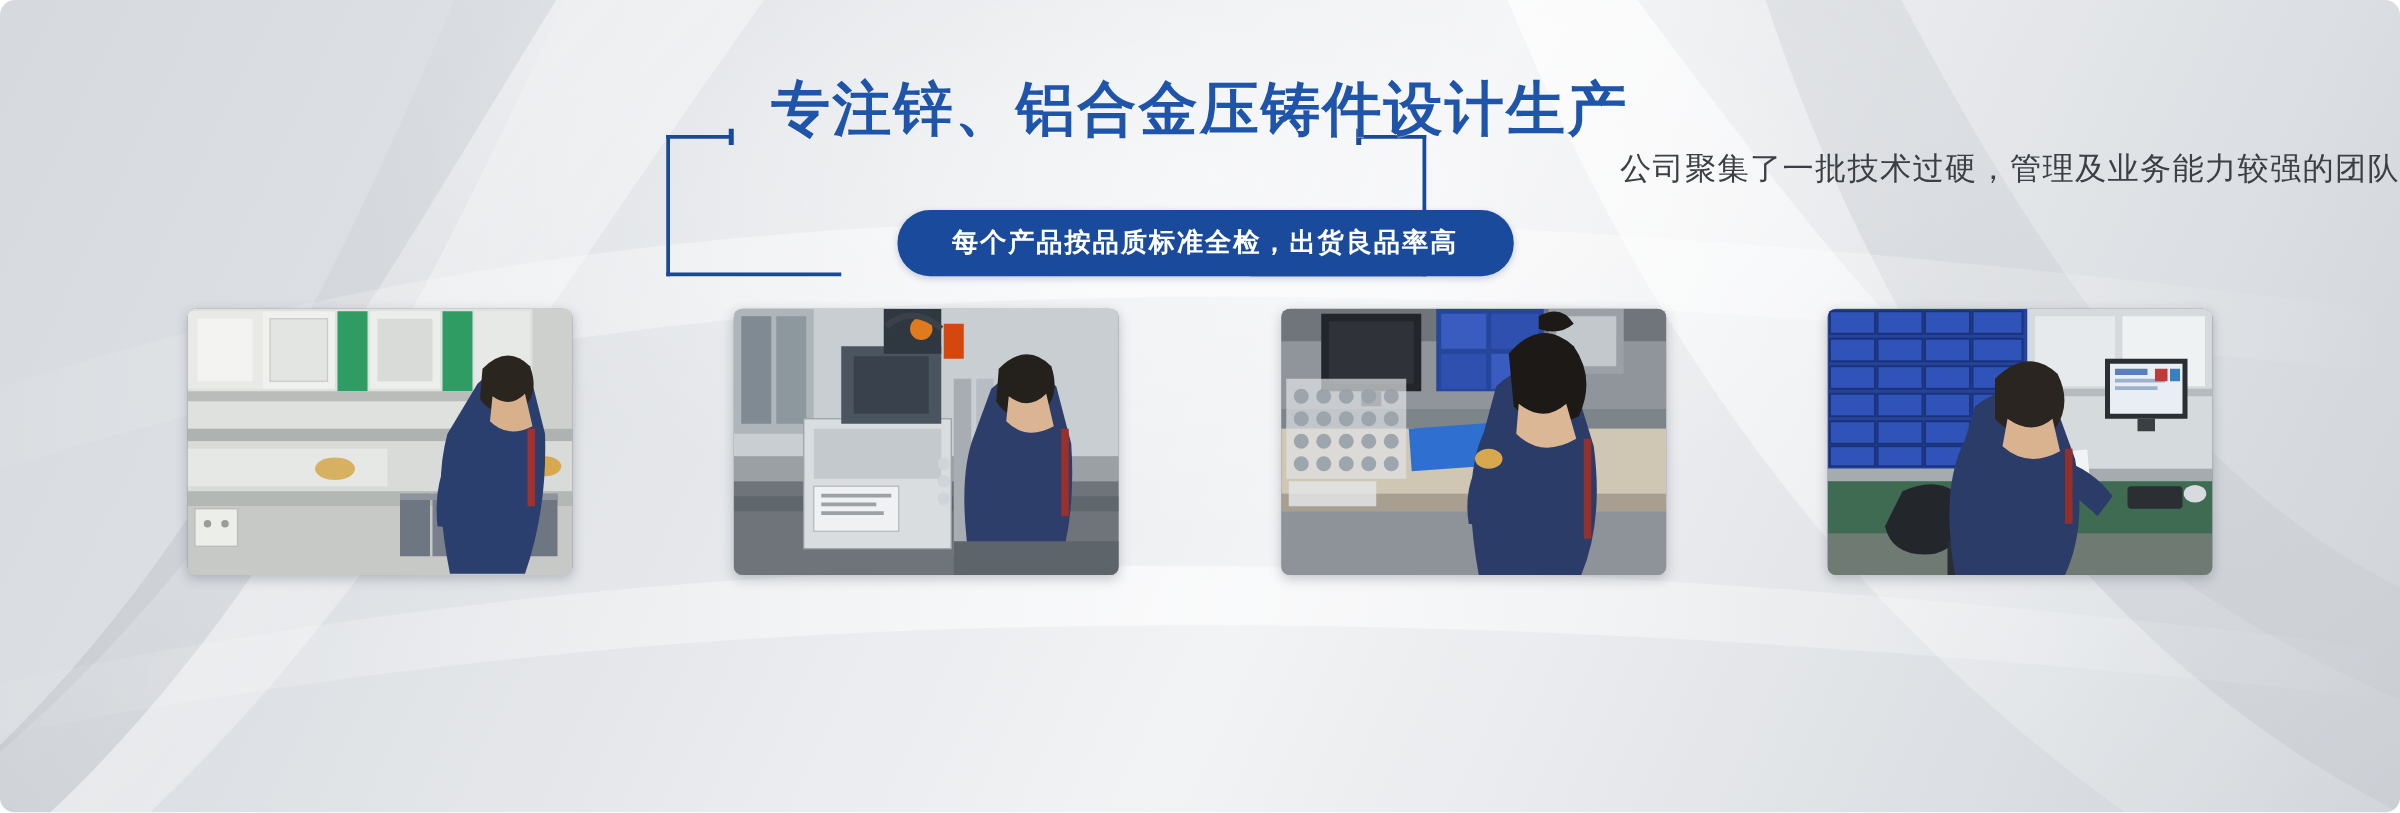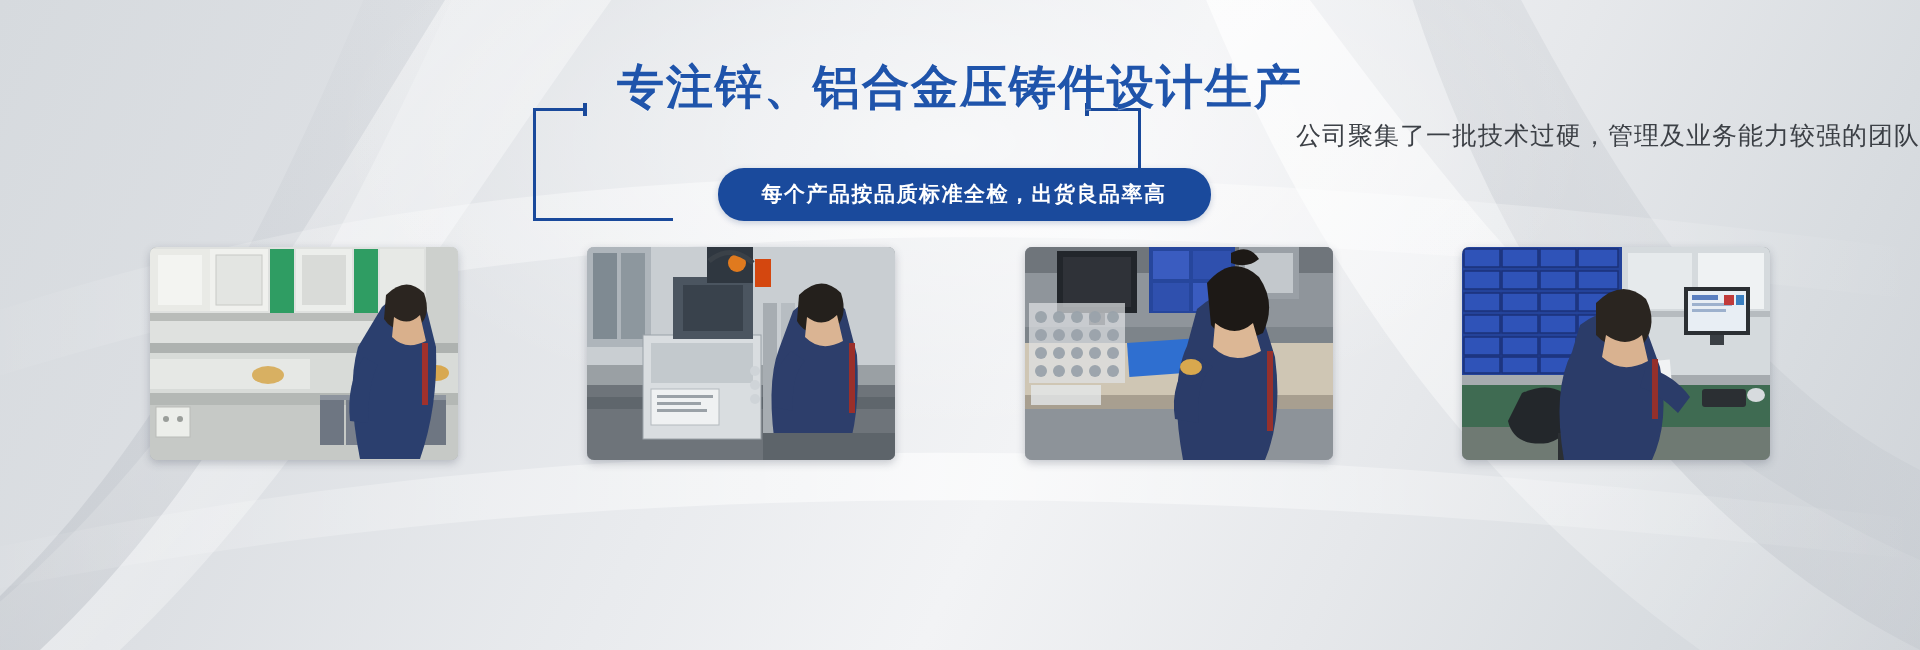--- a/index.html
+++ b/index.html
@@ -6,20 +6,21 @@
   html, body {
     width: 1920px; height: 650px;
     overflow: hidden;
     font-family: "Liberation Sans", "DejaVu Sans", sans-serif;
   }
   #banner {
     position: relative;
     width: 1920px; height: 650px;
     background: linear-gradient(115deg,#d6dade 0%, #dcdfe3 18%, #e9ebee 40%, #f2f3f5 55%, #e6e8eb 72%, #d8dce0 88%, #cfd3d8 100%);
     overflow: hidden;
+    border-radius: 12px;
   }
   #sw-svg { position:absolute; left:0; top:0; width:1920px; height:650px; }
 
   
   .bracket { position: absolute; background: #19499b; }
   #br-left-v   { left: 533px;  top: 108px; width: 3px;  height: 113px; }
   #br-left-h   { left: 533px;  top: 108px; width: 53px; height: 3px; }
   #br-left-tick{ left: 583px;  top: 103px; width: 4px;  height: 13px; }
   #br-right-v  { left: 1138px; top: 108px; width: 3px;  height: 113px; }
   #br-right-h  { left: 1088px; top: 108px; width: 53px; height: 3px; }

